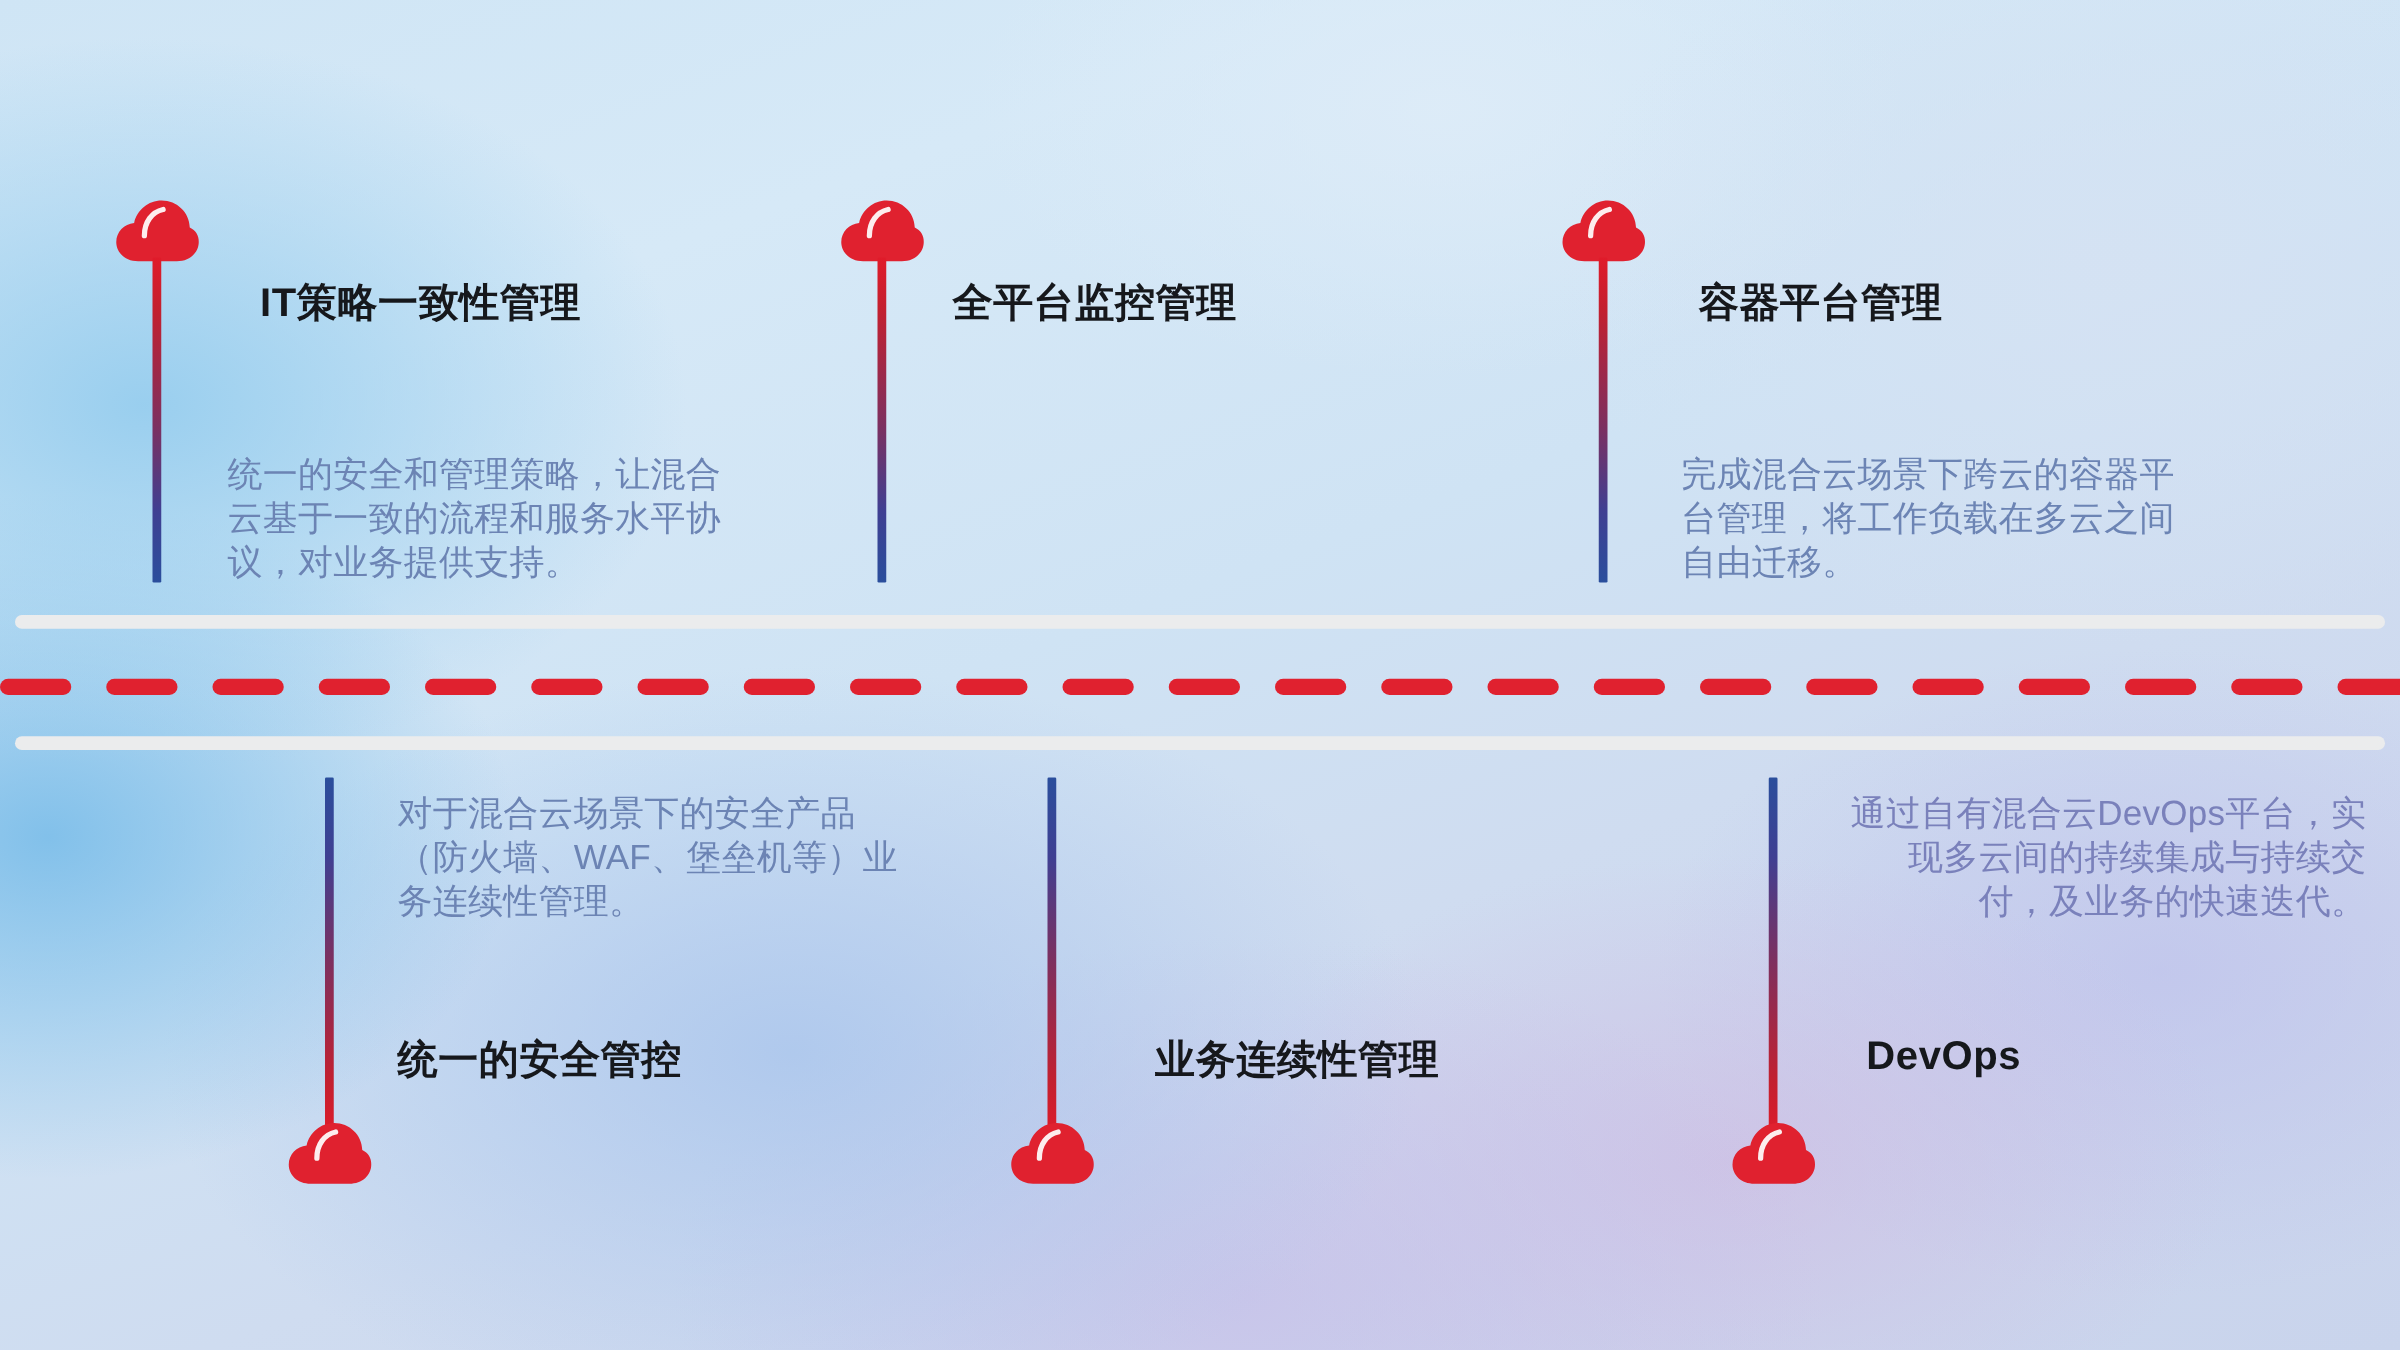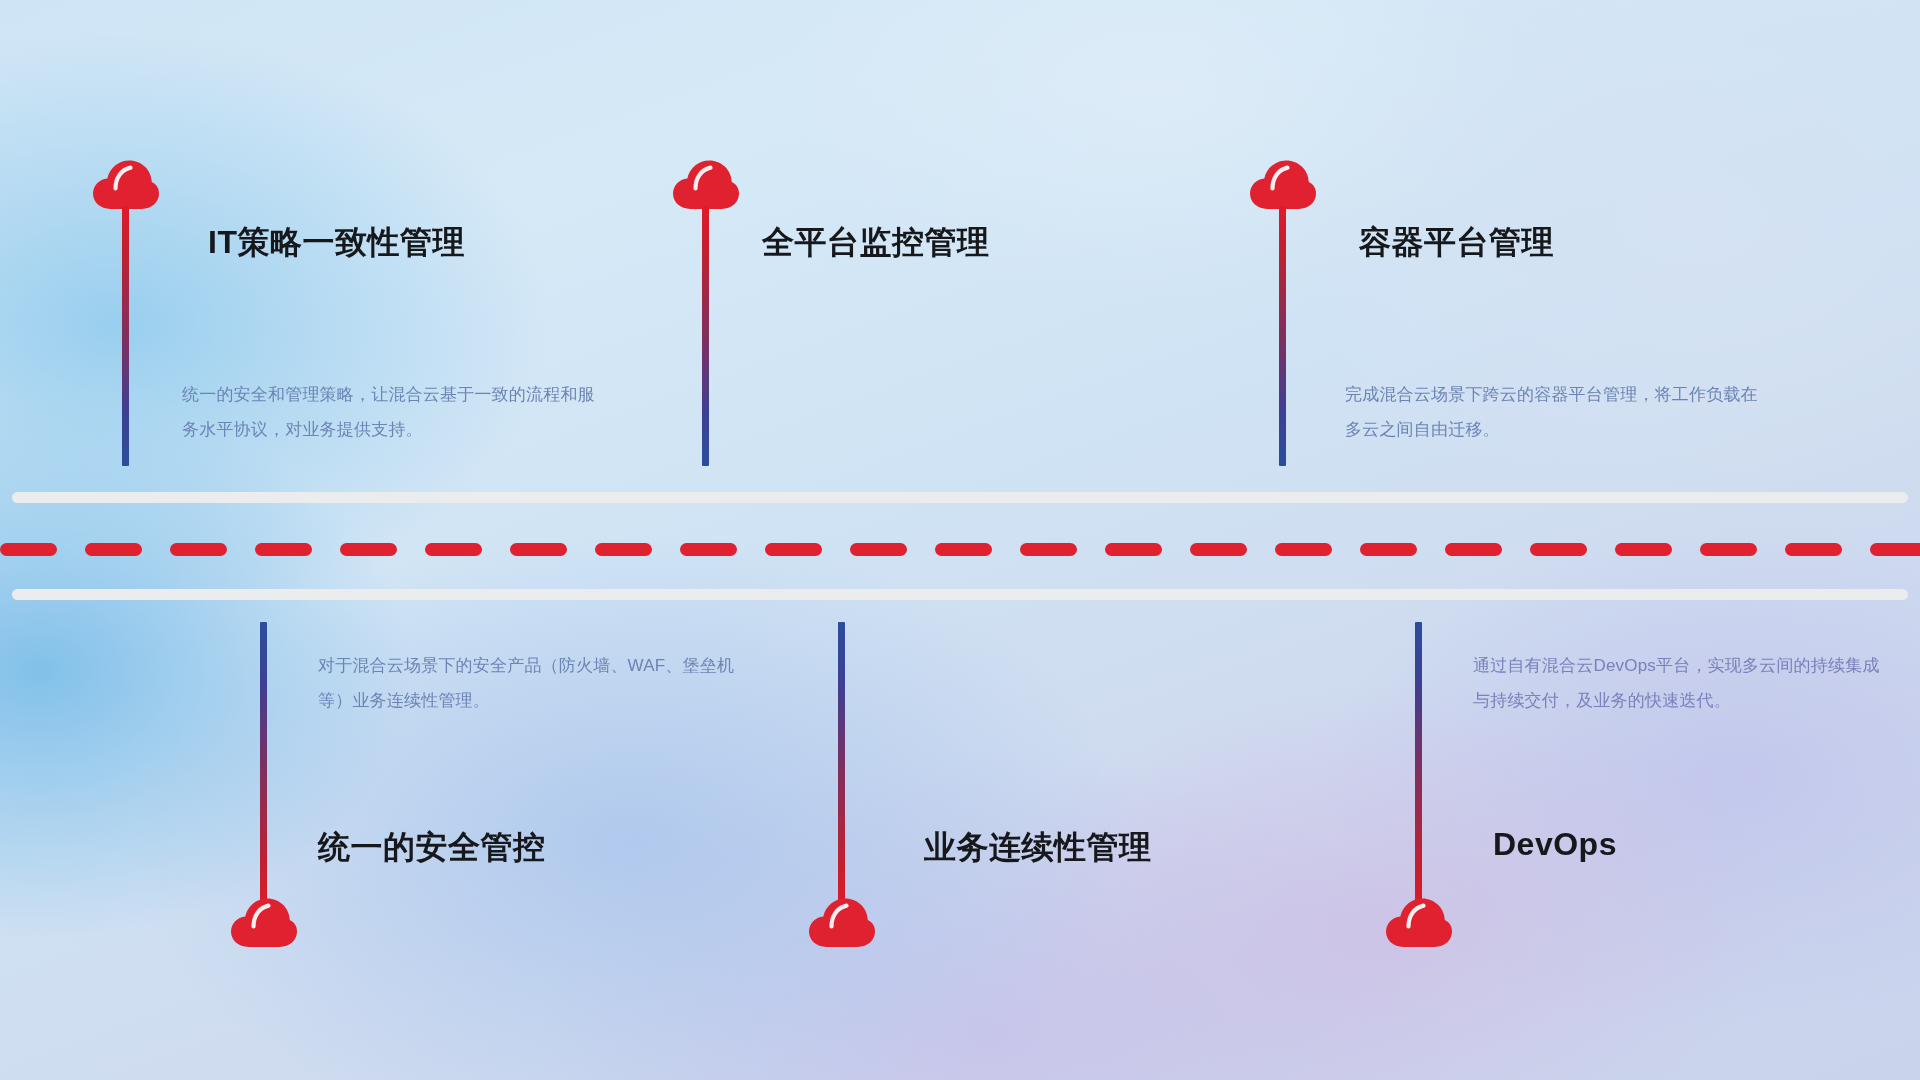--- a/index.html
+++ b/index.html
@@ -56,25 +56,24 @@
   .title {
     position: absolute;
     font-size: 32px;
     font-weight: bold;
     color: #16181c;
     letter-spacing: 0.5px;
     white-space: nowrap;
   }
   .body {
     position: absolute;
-    font-size: 17px;
+    font-size: 28px;
     line-height: 35px;
     color: #6c84b4;
     letter-spacing: 0.2px;
-    margin-top: 15px;
   }
   .body.lav { color: #7a81bb; }
 
   
   .rail {
     position: absolute;
     left: 12px;
     width: 1896px;
     height: 11px;
     border-radius: 6px;
@@ -171,21 +170,21 @@
   <div class="bar up" style="left:838px; top:622px; height:290px;"></div>
   <div class="title" style="left:896px; top:826px;margin-left:28px;">业务连续性管理</div>
   <div class="cloud" style="left:808px; top:896px;">
     <svg viewBox="0 0 68 52" xmlns="http://www.w3.org/2000/svg">
       <path d="M18.5 51 C8.2 51 1 44.2 1 35.6 C1 27.6 7.3 21.1 15.3 20.4 C17.6 10.0 26.6 2.4 37.3 2.4 C49.6 2.4 59.6 12.0 59.8 24.0 C64.6 26.2 67 30.3 67 35.6 C67 44.2 59.8 51 49.5 51 Z" fill="#e0212f"></path>
       <path d="M23.5 30.5 C23.5 19.6 29.5 11.6 38.5 9.6" fill="none" stroke="#ffffff" stroke-width="4.2" stroke-linecap="round" opacity="0.92"></path>
     </svg>
   </div>
 
   <div class="bar up" style="left:1415px; top:622px; height:290px;"></div>
-  <div class="body lav" style="left:1473px; top:633px; width:420px;">通过自有混合云DevOps平台，实现多云间的持续集成与持续交付，及业务的快速迭代。</div>
+  <div class="body lav" style="left:1473px; top:633px; width:420px;text-align:right;">通过自有混合云DevOps平台，实现多云间的持续集成与持续交付，及业务的快速迭代。</div>
   <div class="title" style="left:1473px; top:826px;margin-left:20px;">DevOps</div>
   <div class="cloud" style="left:1385px; top:896px;">
     <svg viewBox="0 0 68 52" xmlns="http://www.w3.org/2000/svg">
       <path d="M18.5 51 C8.2 51 1 44.2 1 35.6 C1 27.6 7.3 21.1 15.3 20.4 C17.6 10.0 26.6 2.4 37.3 2.4 C49.6 2.4 59.6 12.0 59.8 24.0 C64.6 26.2 67 30.3 67 35.6 C67 44.2 59.8 51 49.5 51 Z" fill="#e0212f"></path>
       <path d="M23.5 30.5 C23.5 19.6 29.5 11.6 38.5 9.6" fill="none" stroke="#ffffff" stroke-width="4.2" stroke-linecap="round" opacity="0.92"></path>
     </svg>
   </div>
 
 </div>
 

